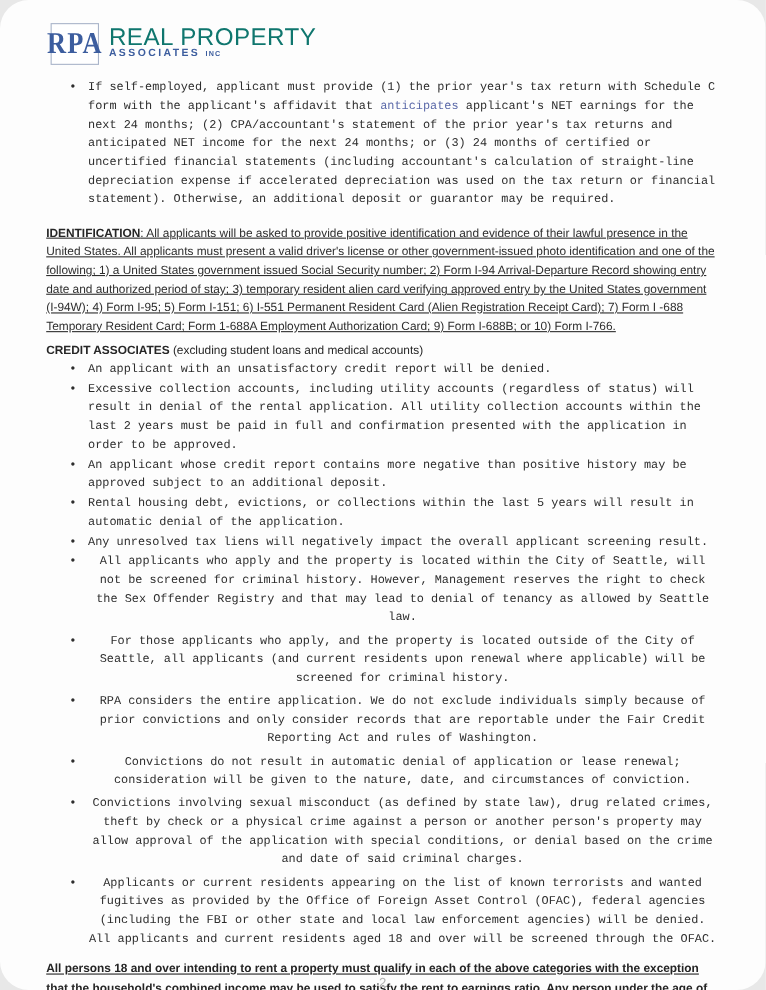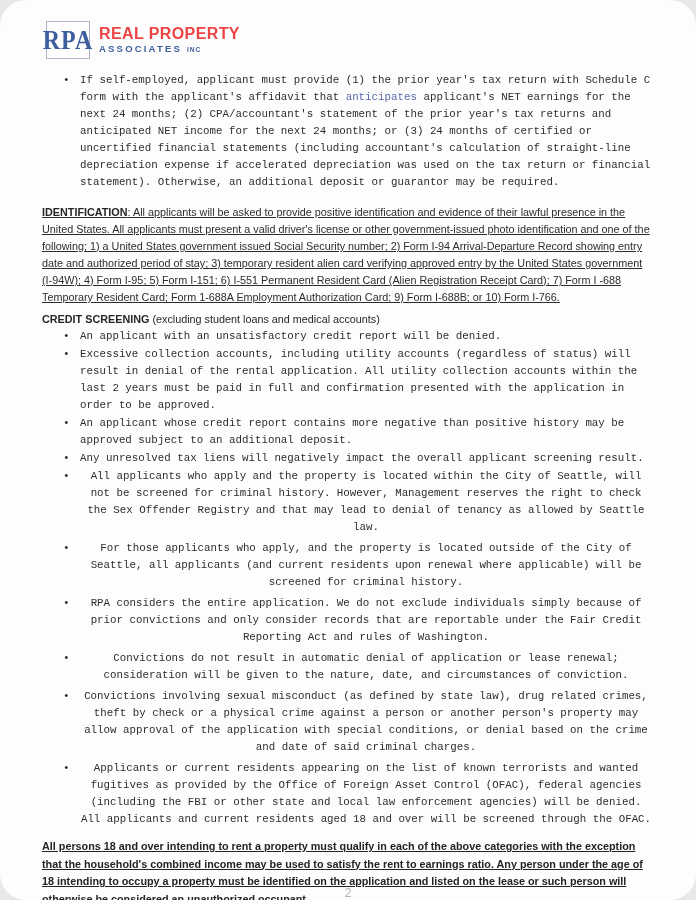--- a/index.html
+++ b/index.html
@@ -16,21 +16,21 @@
     width: 44px; height: 38px; border: 1px solid #a9b4c9;
     display: flex; align-items: center; justify-content: center;
     background: #ffffff; box-sizing: border-box;
   }
   .monogram span {
     font-family: "Liberation Serif", serif; font-weight: bold;
     font-size: 24px; letter-spacing: 1px; color: #3c5d9e;
     transform: scaleY(1.15); display: inline-block;
   }
   .logo-text { display: flex; flex-direction: column; justify-content: center; }
-  .logo-name { font-size: 16px; font-weight: bold; letter-spacing: 0.4px; color: #ef4444; line-height: 18px; }
+  .logo-name { font-size: 22px; font-weight: normal; letter-spacing: 0.4px; color: #0f766e; line-height: 18px; }
   .logo-sub { font-size: 9.5px; font-weight: bold; letter-spacing: 2.2px; color: #3c5d9e; line-height: 11px; }
   .logo-sub .inc { font-size: 6.5px; letter-spacing: 1px; }
   
   ul { margin: 0; padding: 0 0 0 38px; list-style: none; font-family: Liberation Mono, monospace; }
   li { position: relative; margin-bottom: 2px; }
   li::before { content: "\2022"; position: absolute; left: -17px; top: 0; font-size: 11px; color: #2d2d2d; }
   .credit-list li { margin-bottom: 1px; }
   .criminal-list li { margin-bottom: 4px; text-align: center; }
   .para { margin: 0; text-decoration: underline; }
   .id-para { margin-top: 13px; }
@@ -67,25 +67,26 @@
   </div>
 
   <ul class="intro-list">
     <li>
       <span>If self-employed, applicant must provide (1) the prior year's tax return with Schedule C form with the applicant's affidavit that </span><span class="hl-word">anticipates</span><span> applicant's NET earnings for the next 24 months; (2) CPA/accountant's statement of the prior year's tax returns and anticipated NET income for the next 24 months; or (3) 24 months of certified or uncertified financial statements (including accountant's calculation of straight-line depreciation expense if accelerated depreciation was used on the tax return or financial statement). Otherwise, an additional deposit or guarantor may be required.</span>
     </li>
   </ul>
 
   <p class="para id-para"><b class="section-heading">IDENTIFICATION</b><span>: All applicants will be asked to provide positive identification and evidence of their lawful presence in the United States. All applicants must present a valid driver's license or other government-issued photo identification and one of the following; 1) a United States government issued Social Security number; 2) Form I-94 Arrival-Departure Record showing entry date and authorized period of stay; 3) temporary resident alien card verifying approved entry by the United States government (I-94W); 4) Form I-95; 5) Form I-151; 6) I-551 Permanent Resident Card (Alien Registration Receipt Card); 7) Form I -688 Temporary Resident Card; Form 1-688A Employment Authorization Card; 9) Form I-688B; or 10) Form I-766.</span></p>
 
-  <div class="section-heading heading-credit"><span>CREDIT SCREENING</span><span class="heading-note"> (excluding student loans and medical accounts)</span></div>
+  <div class="section-heading heading-credit"><span>CREDIT ASSOCIATES</span><span class="heading-note"> (excluding student loans and medical accounts)</span></div>
   <ul class="credit-list">
     <li><span>An applicant with an unsatisfactory credit report will be denied.</span></li>
     <li><span>Excessive collection accounts, including utility accounts (regardless of status) will result in denial of the rental application. All utility collection accounts within the last 2 years must be paid in full and confirmation presented with the application in order to be approved.</span></li>
     <li><span>An applicant whose credit report contains more negative than positive history may be approved subject to an additional deposit.</span></li>
+    <li><span>Rental housing debt, evictions, or collections within the last 5 years will result in automatic denial of the application.</span></li>
     <li><span>Any unresolved tax liens will negatively impact the overall applicant screening result.</span></li>
   </ul>
 
   <ul class="criminal-list">
     <li><span>All applicants who apply and the property is located within the City of Seattle, will not be screened for criminal history. However, Management reserves the right to check the Sex Offender Registry and that may lead to denial of tenancy as allowed by Seattle law.</span></li>
     <li><span>For those applicants who apply, and the property is located outside of the City of Seattle, all applicants (and current residents upon renewal where applicable) will be screened for criminal history.</span></li>
     <li><span>RPA considers the entire application. We do not exclude individuals simply because of prior convictions and only consider records that are reportable under the Fair Credit Reporting Act and rules of Washington.</span></li>
     <li><span>Convictions do not result in automatic denial of application or lease renewal; consideration will be given to the nature, date, and circumstances of conviction.</span></li>
     <li><span>Convictions involving sexual misconduct (as defined by state law), drug related crimes, theft by check or a physical crime against a person or another person's property may allow approval of the application with special conditions, or denial based on the crime and date of said criminal charges.</span></li>
     <li><span>Applicants or current residents appearing on the list of known terrorists and wanted fugitives as provided by the Office of Foreign Asset Control (OFAC), federal agencies (including the FBI or other state and local law enforcement agencies) will be denied. All applicants and current residents aged 18 and over will be screened through the OFAC.</span></li>

